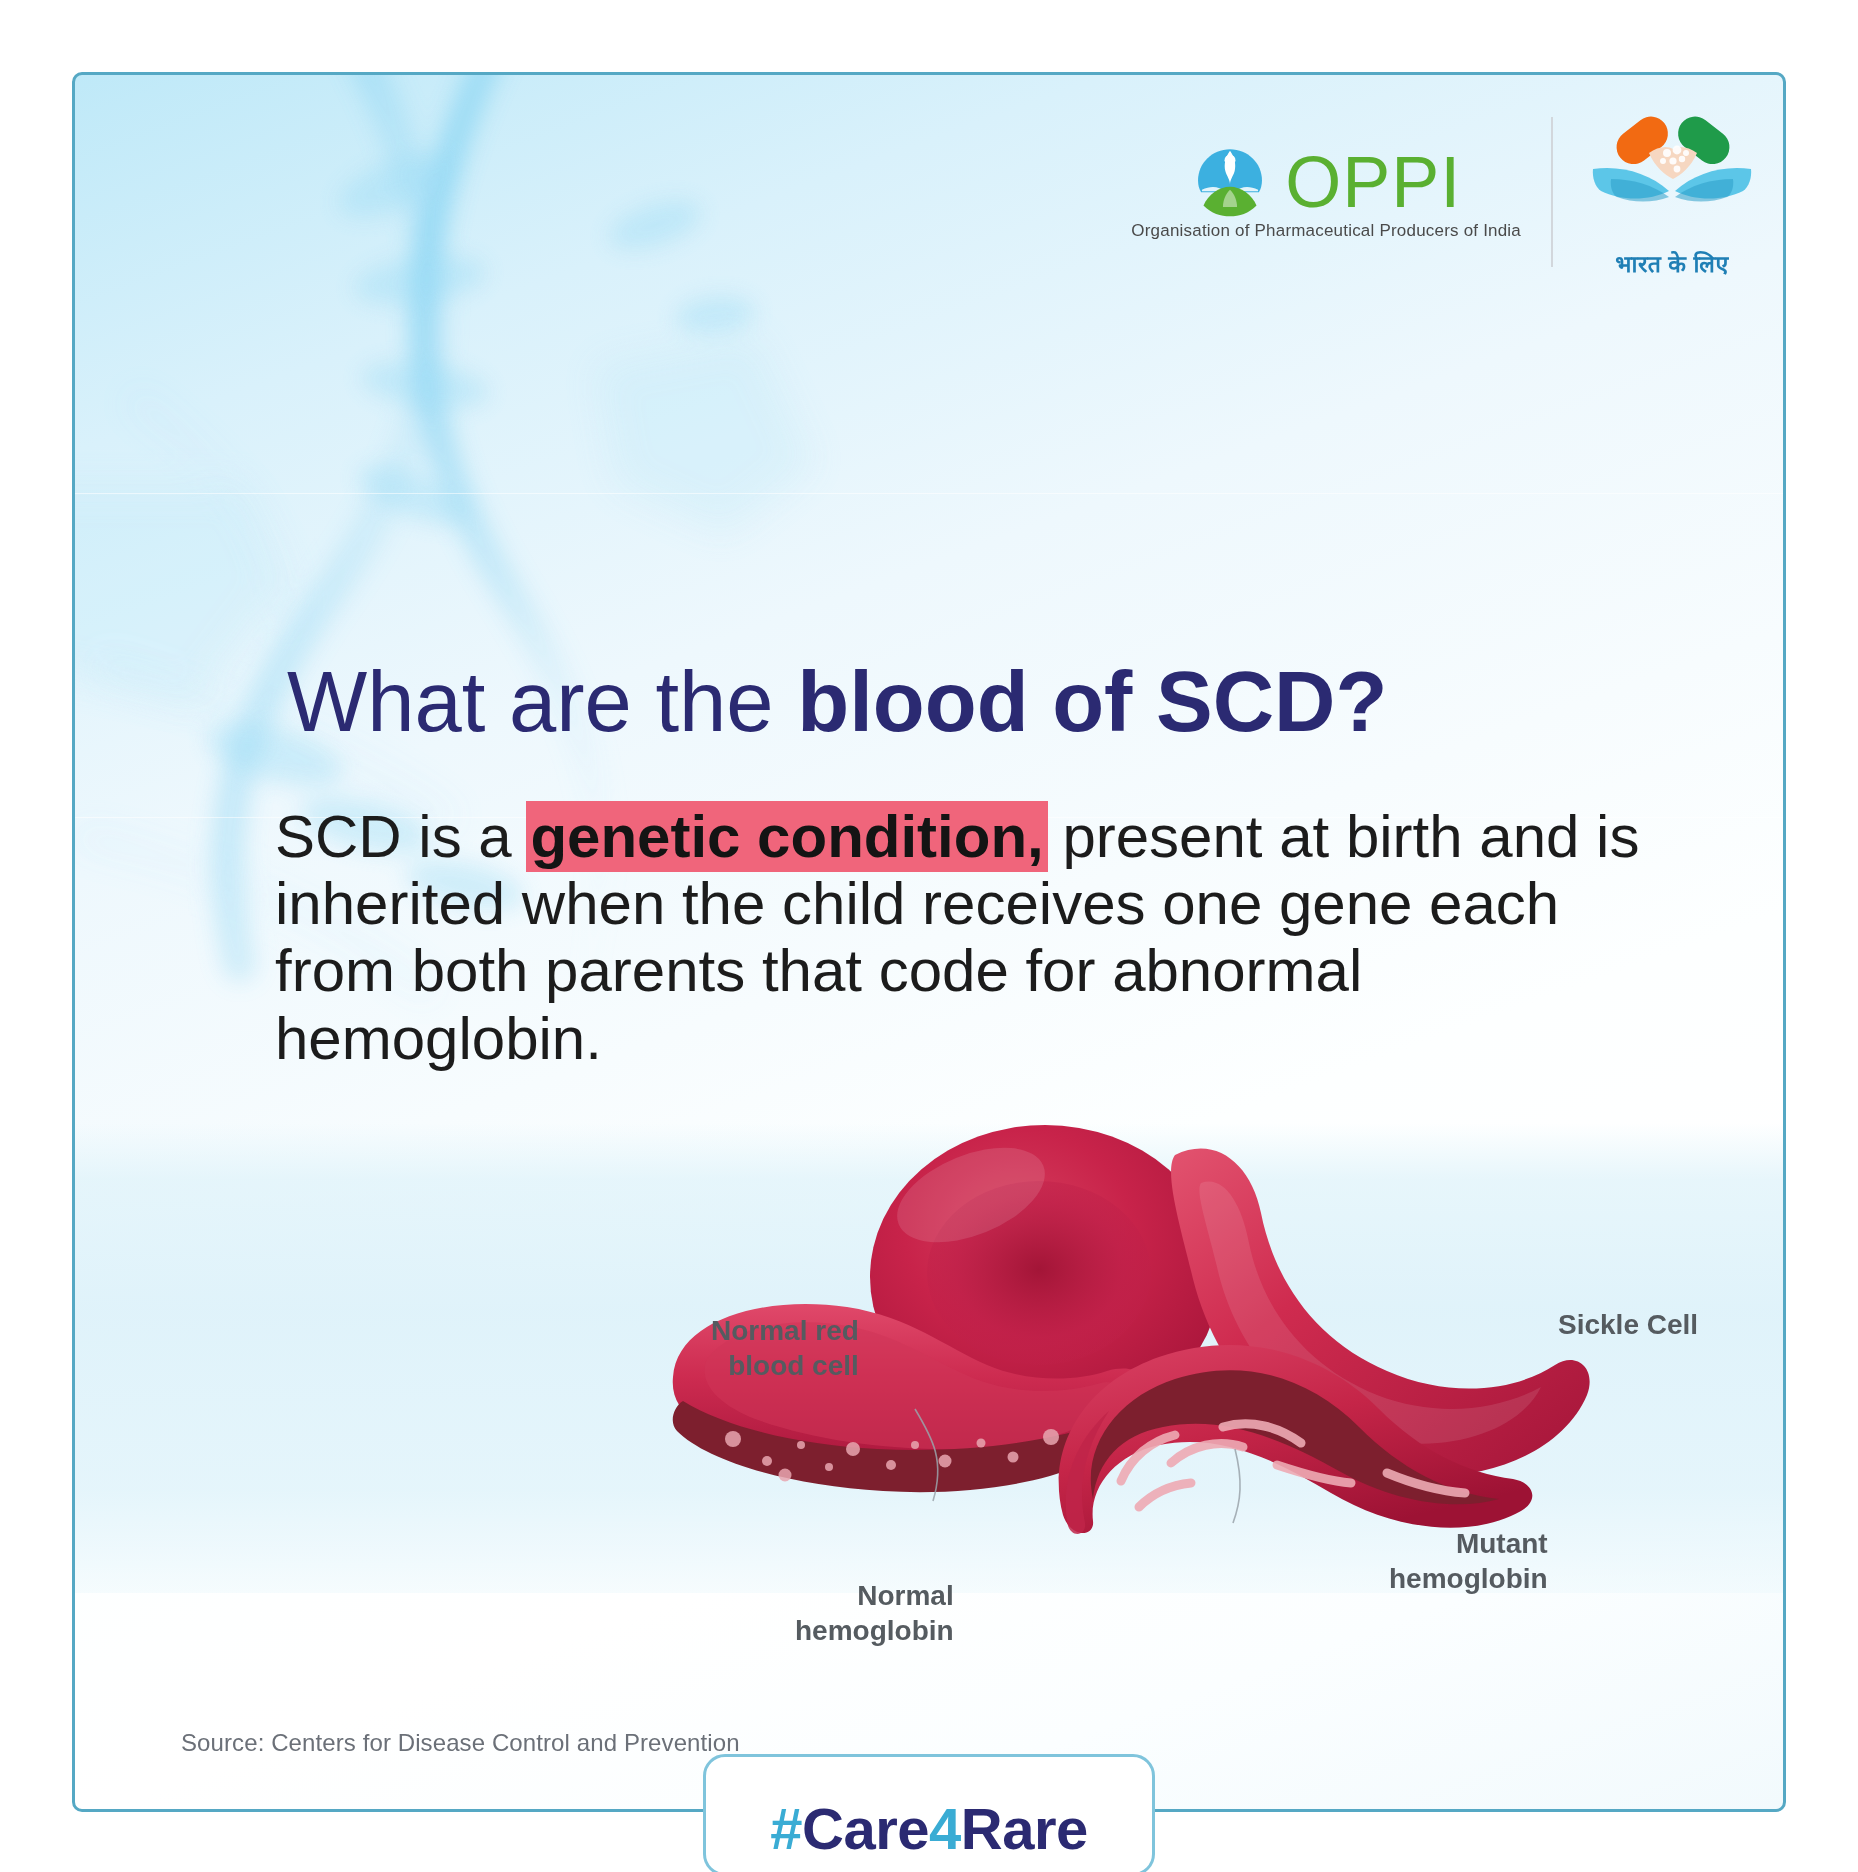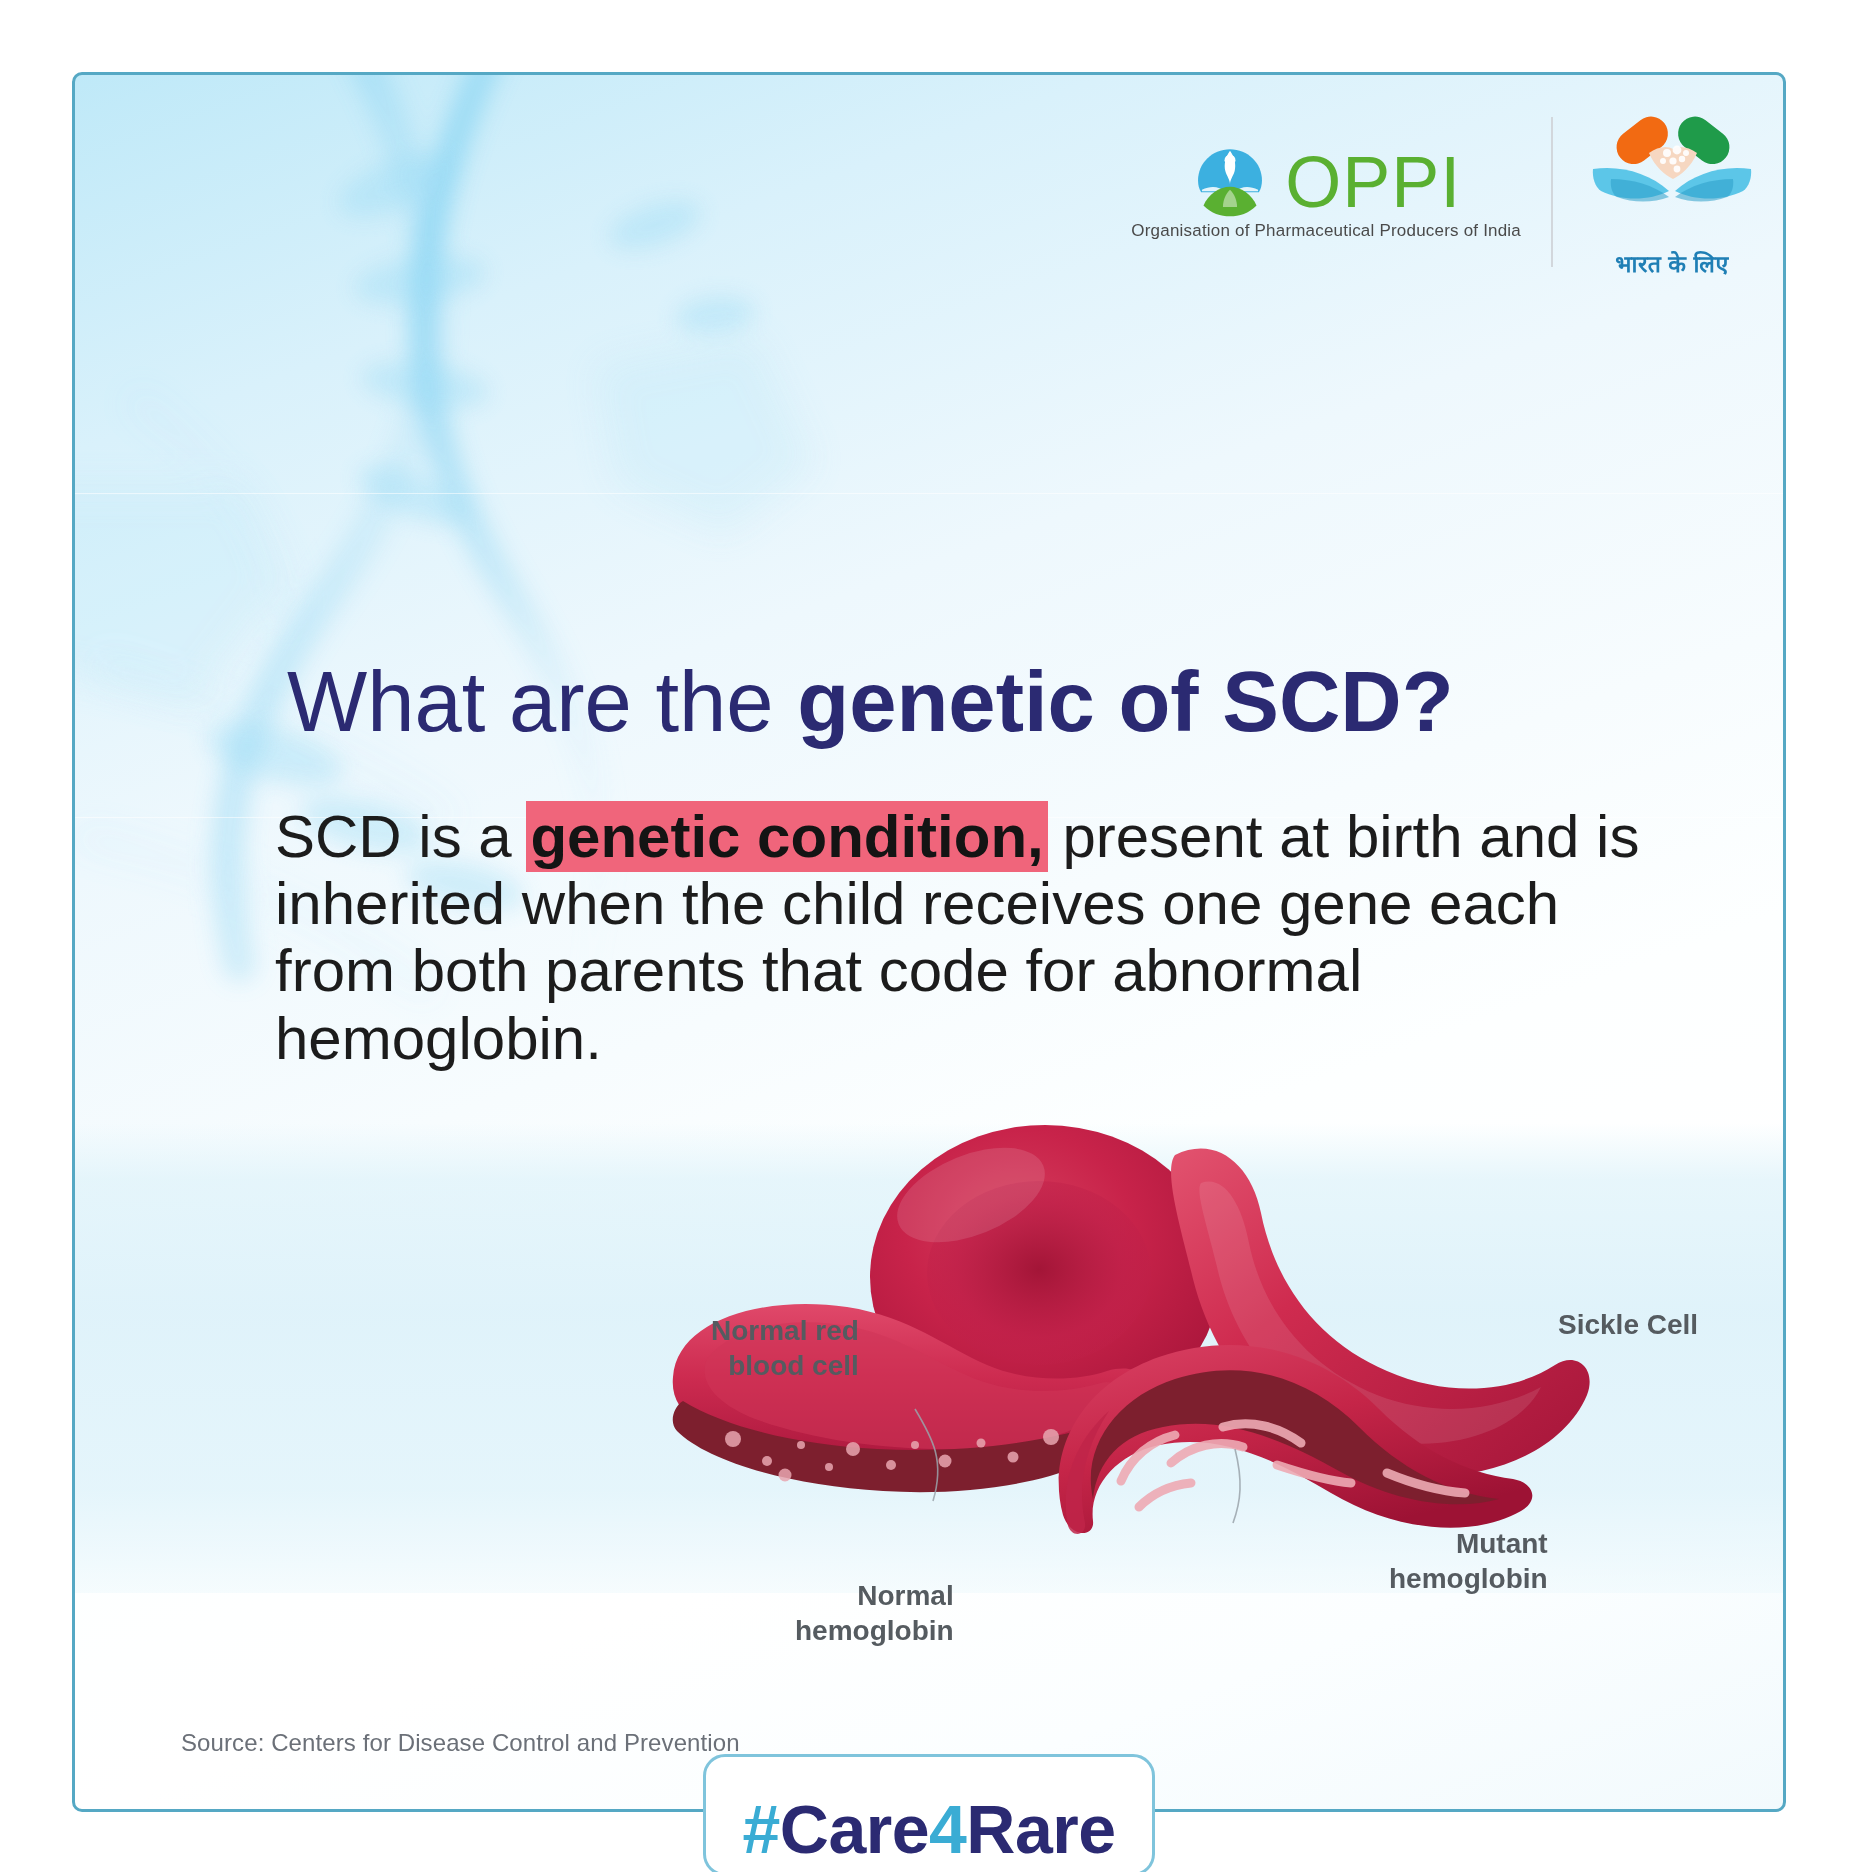--- a/index.html
+++ b/index.html
@@ -210,21 +210,21 @@
     height: 122px;
     background: #ffffff;
     border: 3px solid #7fc4dc;
     border-radius: 22px;
     display: flex;
     align-items: center;
     justify-content: center;
     z-index: 6;
   }
   .hashtag .txt {
-    font-size: 68px;
+    font-size: 58px;
     font-weight: 700;
     letter-spacing: -.5px;
     line-height: 1;
     white-space: nowrap;
     margin-top: 28px;
   }
   .hashtag .cy { color: #3aacd4; }
   .hashtag .nv { color: #2b2a72; }
 </style>
 </head>
@@ -329,21 +329,21 @@
           <path d="M6 60 C34 56 62 64 82 82 C62 92 34 92 14 82 C8 78 5 68 6 60 Z" fill="#5cc6e8"></path>
           <path d="M164 60 C136 56 108 64 88 82 C108 92 136 92 156 82 C162 78 165 68 164 60 Z" fill="#5cc6e8"></path>
           <path d="M24 70 C46 70 66 76 82 88 C66 94 46 94 30 88 C25 85 23 77 24 70 Z" fill="#2b9ec9" opacity=".55"></path>
           <path d="M146 70 C124 70 104 76 88 88 C104 94 124 94 140 88 C145 85 147 77 146 70 Z" fill="#2b9ec9" opacity=".55"></path>
         </svg>
         <div class="bharat-text">भारत के लिए</div>
       </div>
     </div>
 
     <h1 class="headline">
-      <span class="light">What are the </span><span class="bold">genetic of SCD?</span>
+      <span class="light">What are the </span><span class="bold">blood of SCD?</span>
     </h1>
 
     <p class="body-copy">
       <span>SCD is a </span><span class="hl">genetic condition,</span><span> present at birth and is inherited when the child receives one gene each from both parents that code for abnormal hemoglobin.</span>
     </p>
 
     <div class="illus">
       <div class="illus-inner">
         <svg viewBox="0 0 1060 480" aria-hidden="true">
           <defs>

